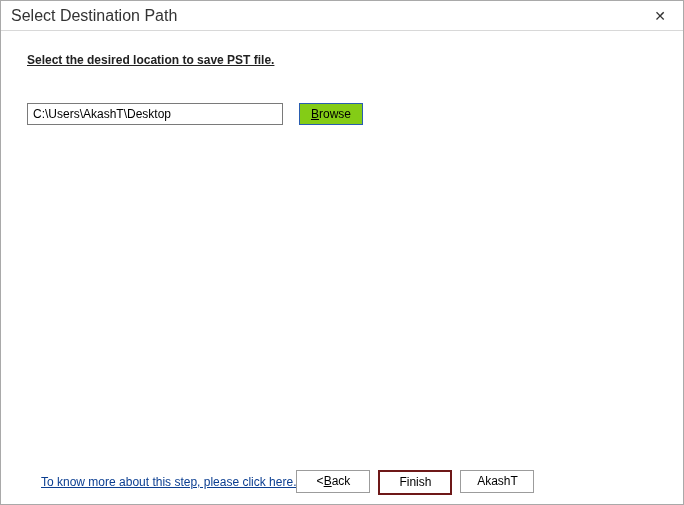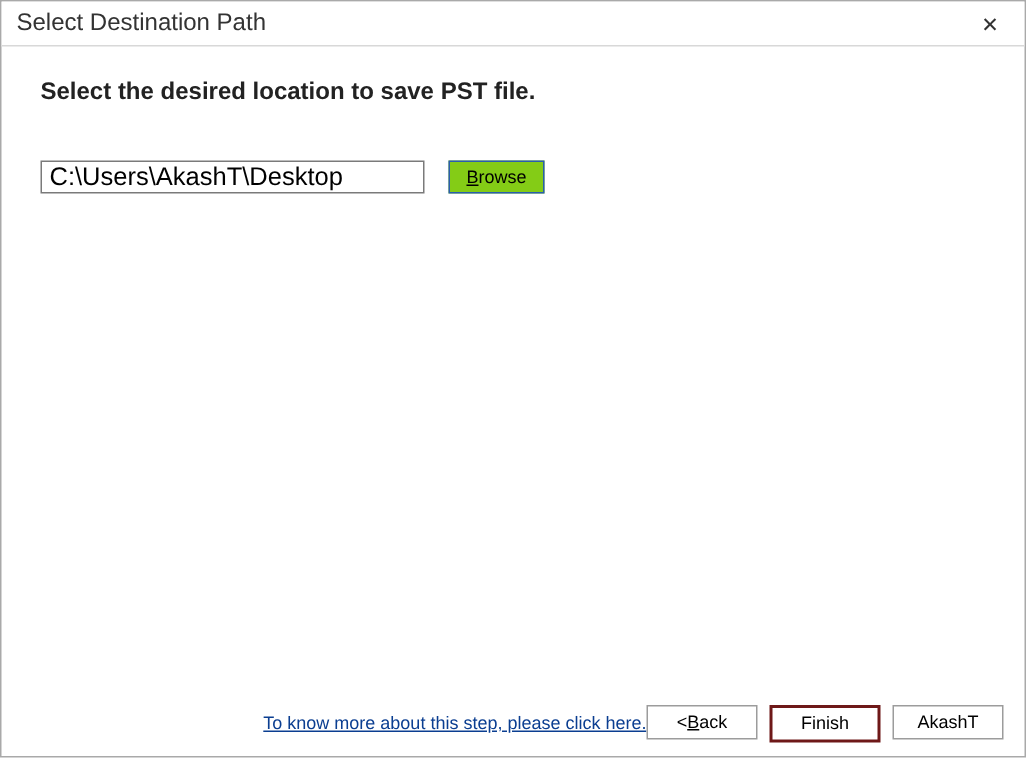--- a/index.html
+++ b/index.html
@@ -36,42 +36,43 @@
       cursor: default;
       font-size: 14px;
       color: #333;
       font-family: Arial, sans-serif;
     }
     .content {
       padding: 22px 26px 0 26px;
     }
     .heading {
       font-weight: bold;
-      font-size: 16px;
+      font-size: 12px;
       color: #222;
       margin-bottom: 36px;
+      text-decoration: underline;
     }
     .row {
       display: flex;
       align-items: center;
       gap: 6px;
       margin-bottom: 14px;
     }
     .label {
       width: 104px;
       font-size: 12px;
       color: #222;
       font-weight: bold;
     }
     .path-input {
       width: 256px;
       height: 22px;
       border: 1px solid #7a7a7a;
       padding: 0 5px;
-      font-size: 17px;
+      font-size: 12px;
       font-family: inherit;
       color: #000;
       outline: none;
     }
     .browse-btn {
       width: 64px;
       height: 22px;
       border: 1px solid #2a5db0;
       background: #84cc16;
       font-size: 12px;
@@ -86,21 +87,21 @@
       color: #333;
     }
     .footer {
       position: absolute;
       bottom: 0;
       left: 0;
       right: 0;
       height: 44px;
       display: flex;
       align-items: center;
-      justify-content: flex-end;
+      justify-content: flex-start;
       padding: 0 14px 0 40px;
     }
     .help-link {
       color: #0b3e91;
       text-decoration: underline;
       font-size: 12px;
       cursor: pointer;
     }
     .buttons {
       display: flex;

